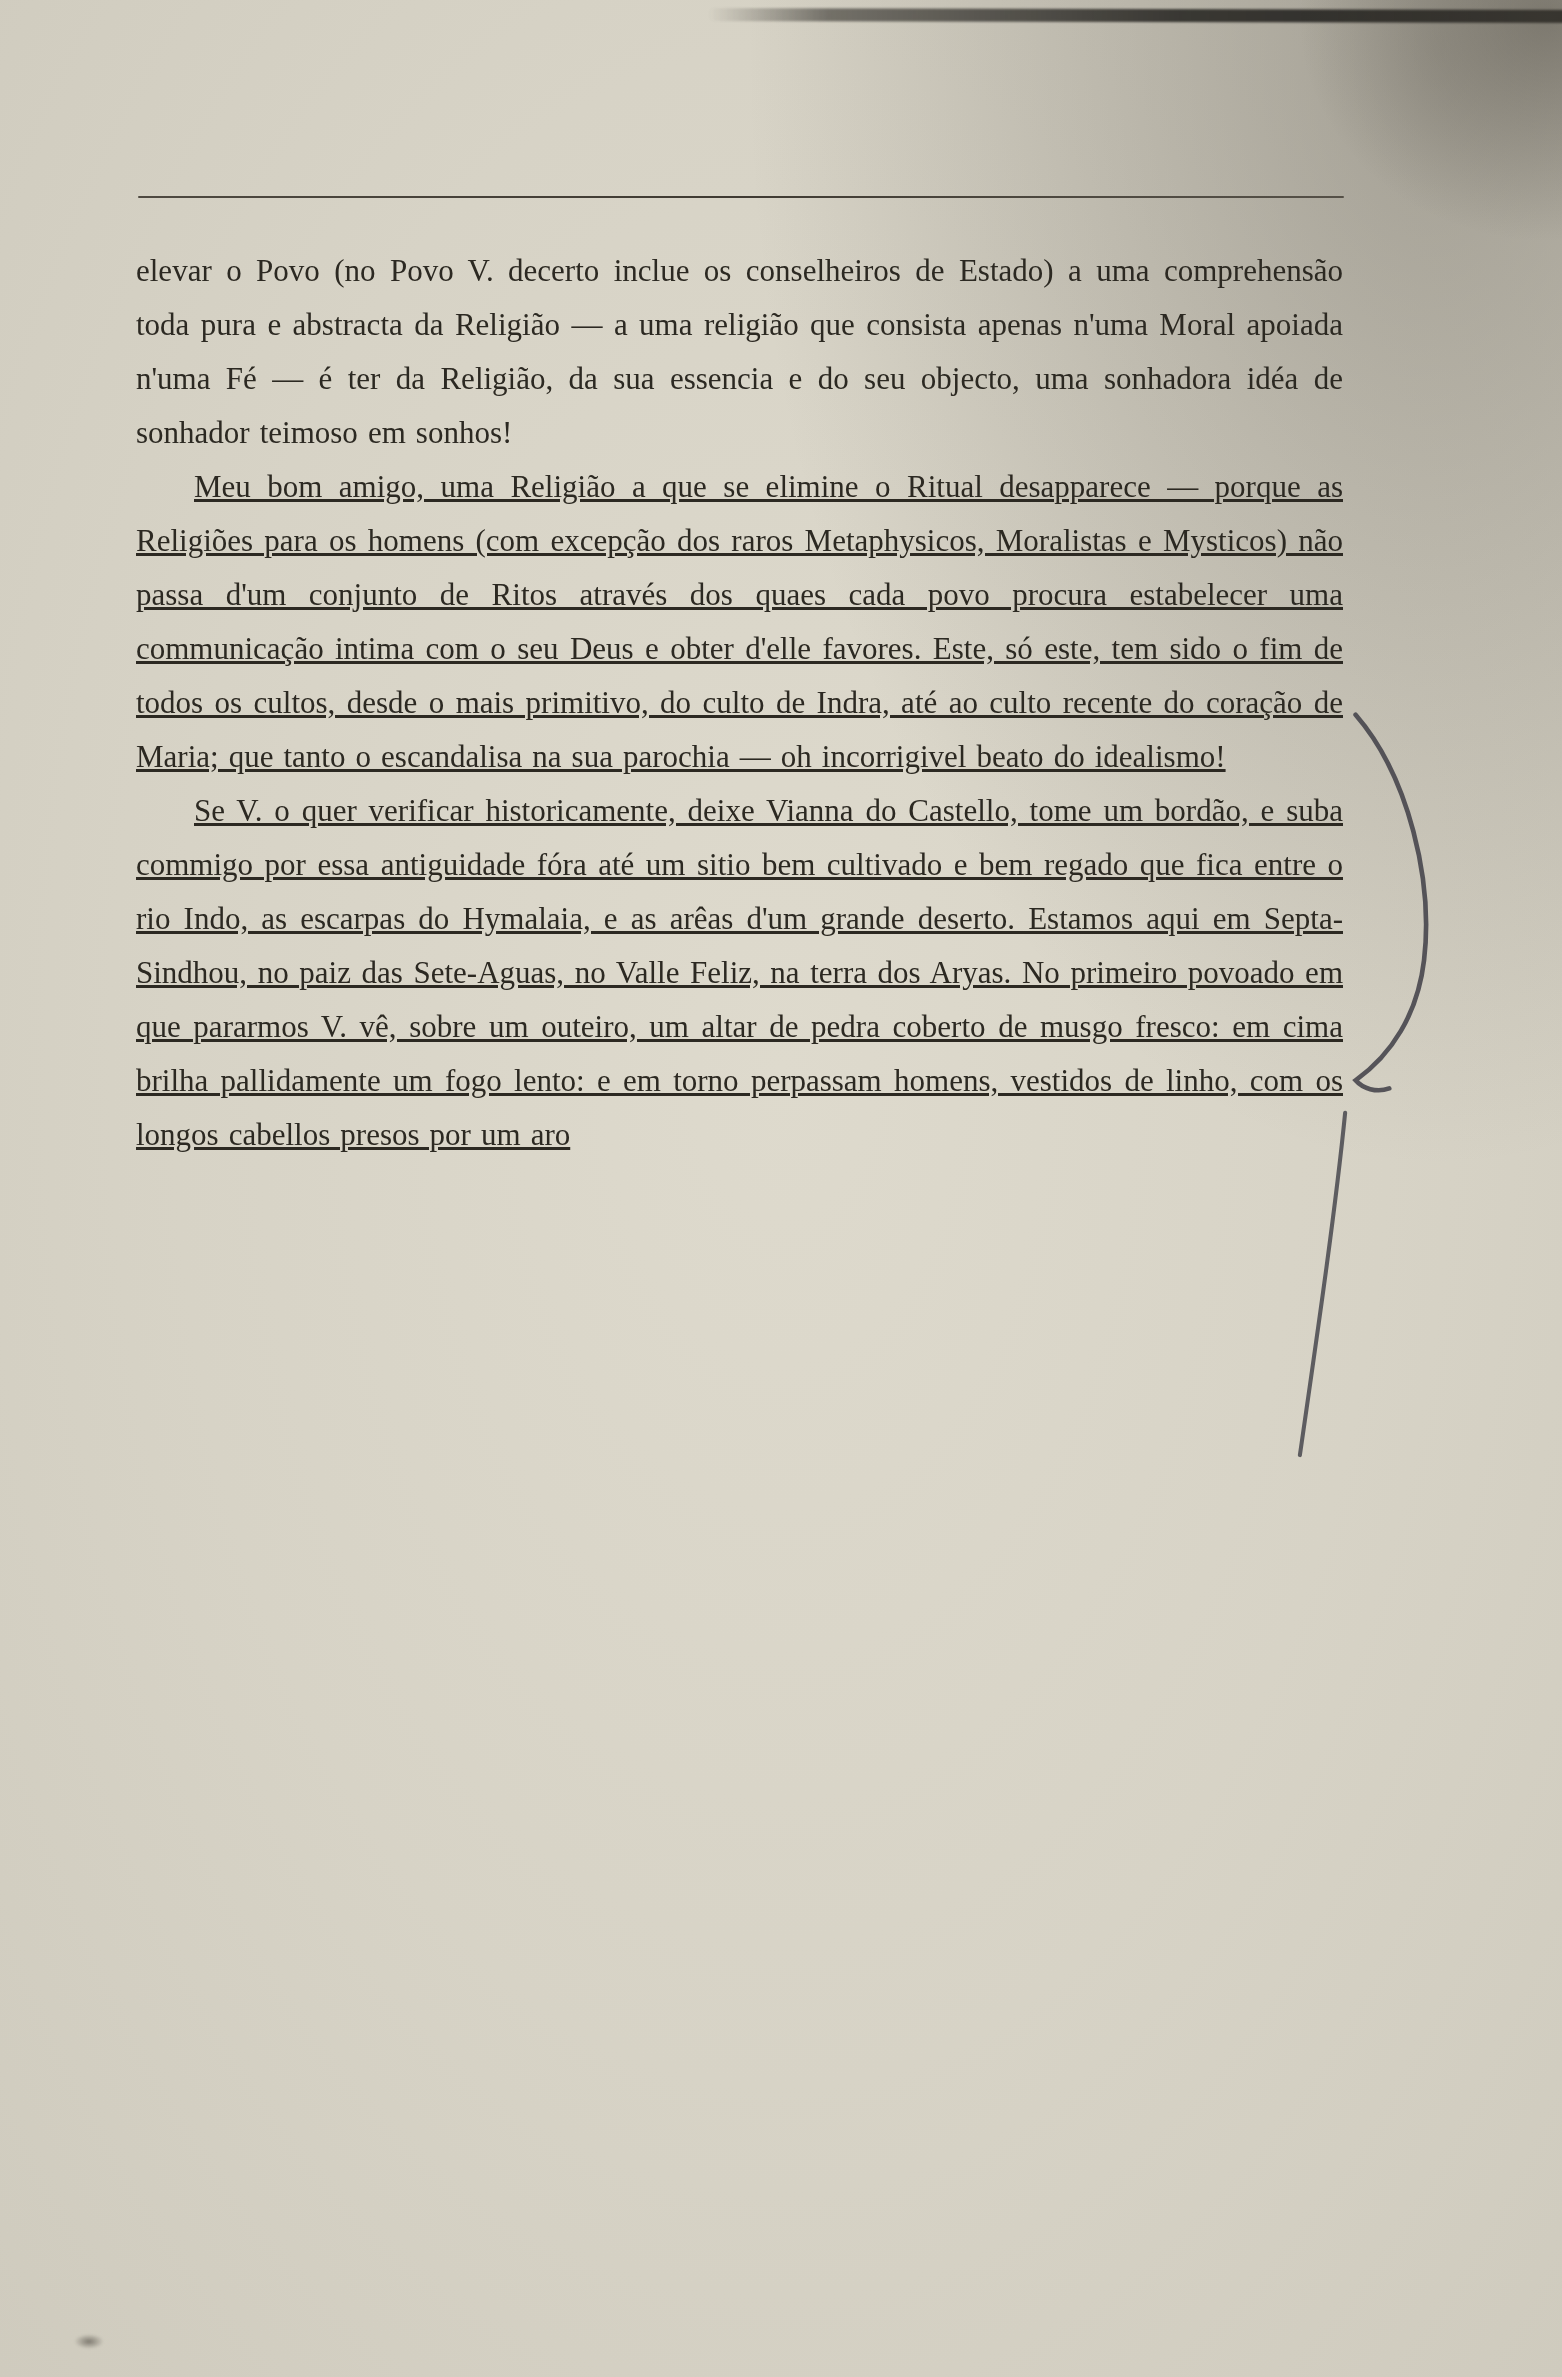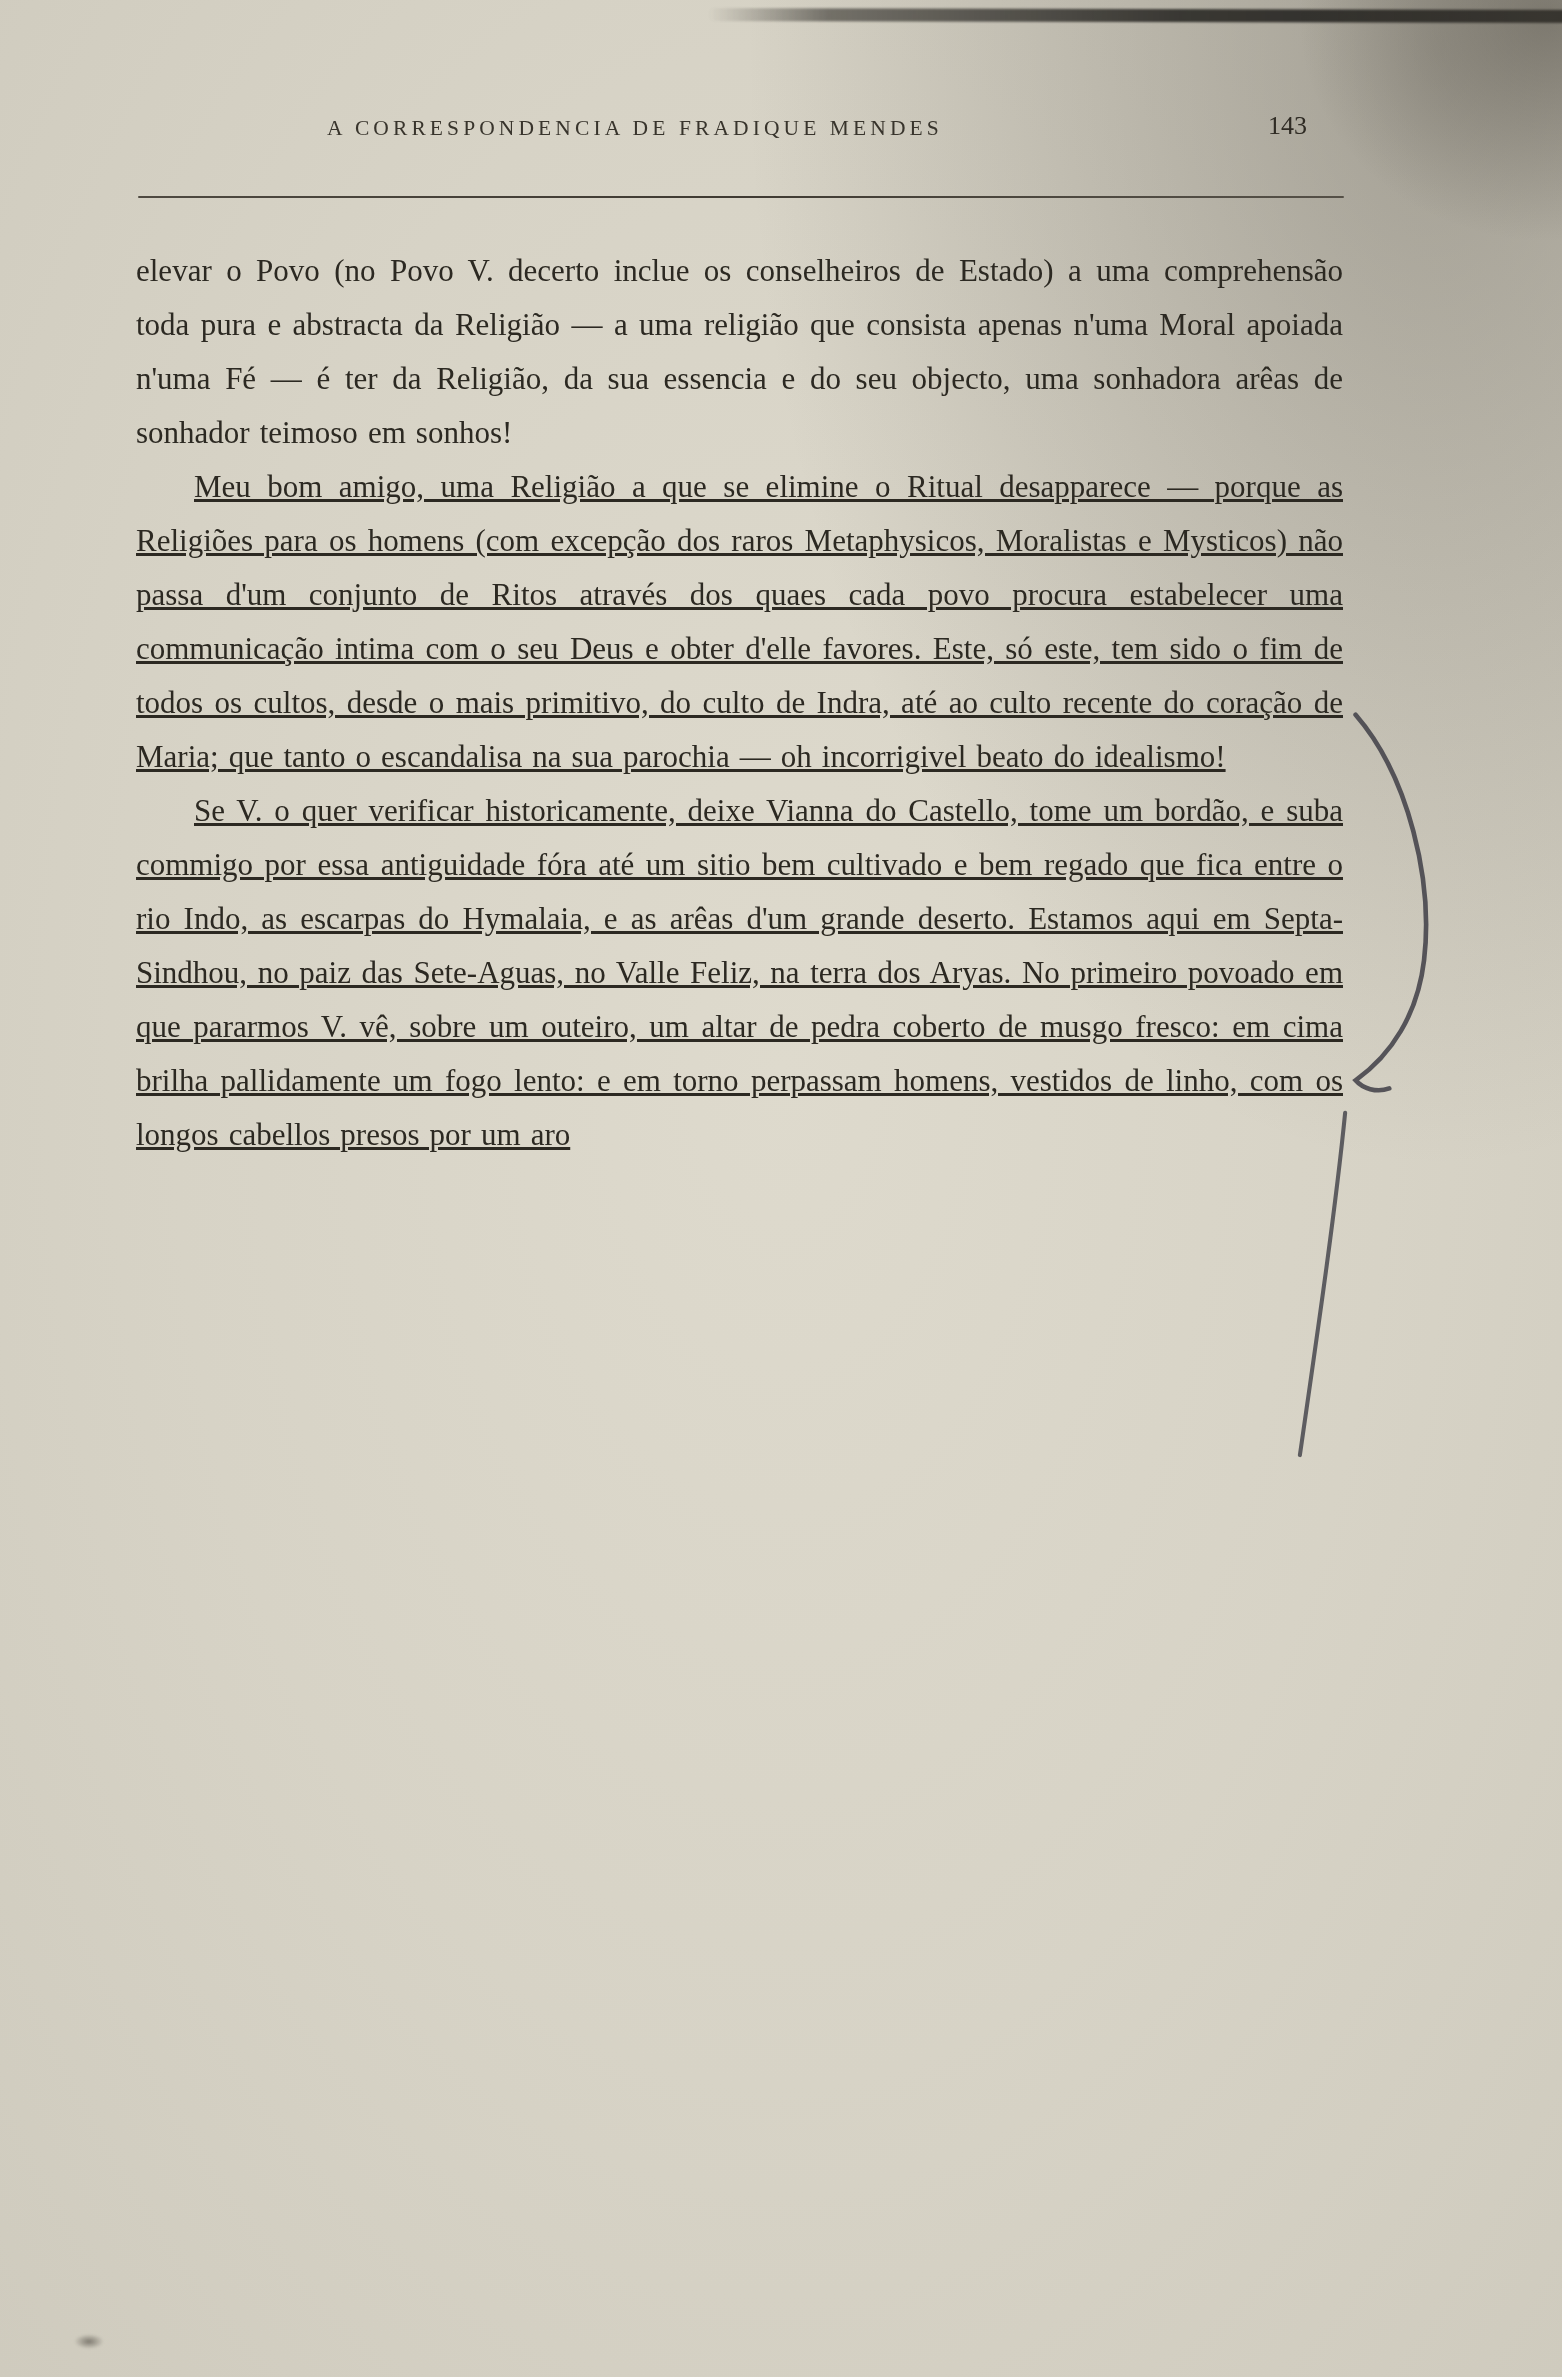--- a/index.html
+++ b/index.html
@@ -113,29 +113,25 @@
 </style>
 </head>
 <body>
 
 <div class="scan-page">
 
   <div class="edge-shadow-top"></div>
   <div class="edge-shadow-corner"></div>
   <div class="corner-smudge"></div>
 
-  <div class="running-header">
-    <span class="header-title">A CORRESPONDENCIA DE FRADIQUE MENDES</span>
-    <span class="page-number">143</span>
-  </div>
 
   <div class="header-rule"></div>
 
   <div class="body-text">
-    <p>elevar o Povo (no Povo V. decerto inclue os conselheiros de Estado) a uma comprehensão toda pura e abstracta da Religião — a uma religião que consista apenas n'uma Moral apoiada n'uma Fé — é ter da Religião, da sua essencia e do seu objecto, uma sonhadora arêas de sonhador teimoso em sonhos!</p>
+    <p>elevar o Povo (no Povo V. decerto inclue os conselheiros de Estado) a uma comprehensão toda pura e abstracta da Religião — a uma religião que consista apenas n'uma Moral apoiada n'uma Fé — é ter da Religião, da sua essencia e do seu objecto, uma sonhadora idéa de sonhador teimoso em sonhos!</p>
     <p class="indented">Meu bom amigo, uma Religião a que se elimine o Ritual desapparece — porque as Religiões para os homens (com excepção dos raros Metaphysicos, Moralistas e Mysticos) não passa d'um conjunto de Ritos através dos quaes cada povo procura estabelecer uma communicação intima com o seu Deus e obter d'elle favores. Este, só este, tem sido o fim de todos os cultos, desde o mais primitivo, do culto de Indra, até ao culto recente do coração de Maria; que tanto o escandalisa na sua parochia — oh incorrigivel beato do idealismo!</p>
     <p class="indented">Se V. o quer verificar historicamente, deixe Vianna do Castello, tome um bordão, e suba commigo por essa antiguidade fóra até um sitio bem cultivado e bem regado que fica entre o rio Indo, as escarpas do Hymalaia, e as arêas d'um grande deserto. Estamos aqui em Septa-Sindhou, no paiz das Sete-Aguas, no Valle Feliz, na terra dos Aryas. No primeiro povoado em que pararmos V. vê, sobre um outeiro, um altar de pedra coberto de musgo fresco: em cima brilha pallidamente um fogo lento: e em torno perpassam homens, vestidos de linho, com os longos cabellos presos por um aro</p>
   </div>
 
   <svg class="ink-overlay" viewBox="0 0 2693 4097" xmlns="http://www.w3.org/2000/svg">
 
     <path d="M 2336 1232
              C 2428 1338, 2470 1520, 2454 1655
              C 2443 1748, 2398 1818, 2336 1862
              C 2348 1876, 2372 1884, 2394 1876" fill="none" stroke="#3f3e46" stroke-width="8" stroke-linecap="round" opacity="0.85"></path>

